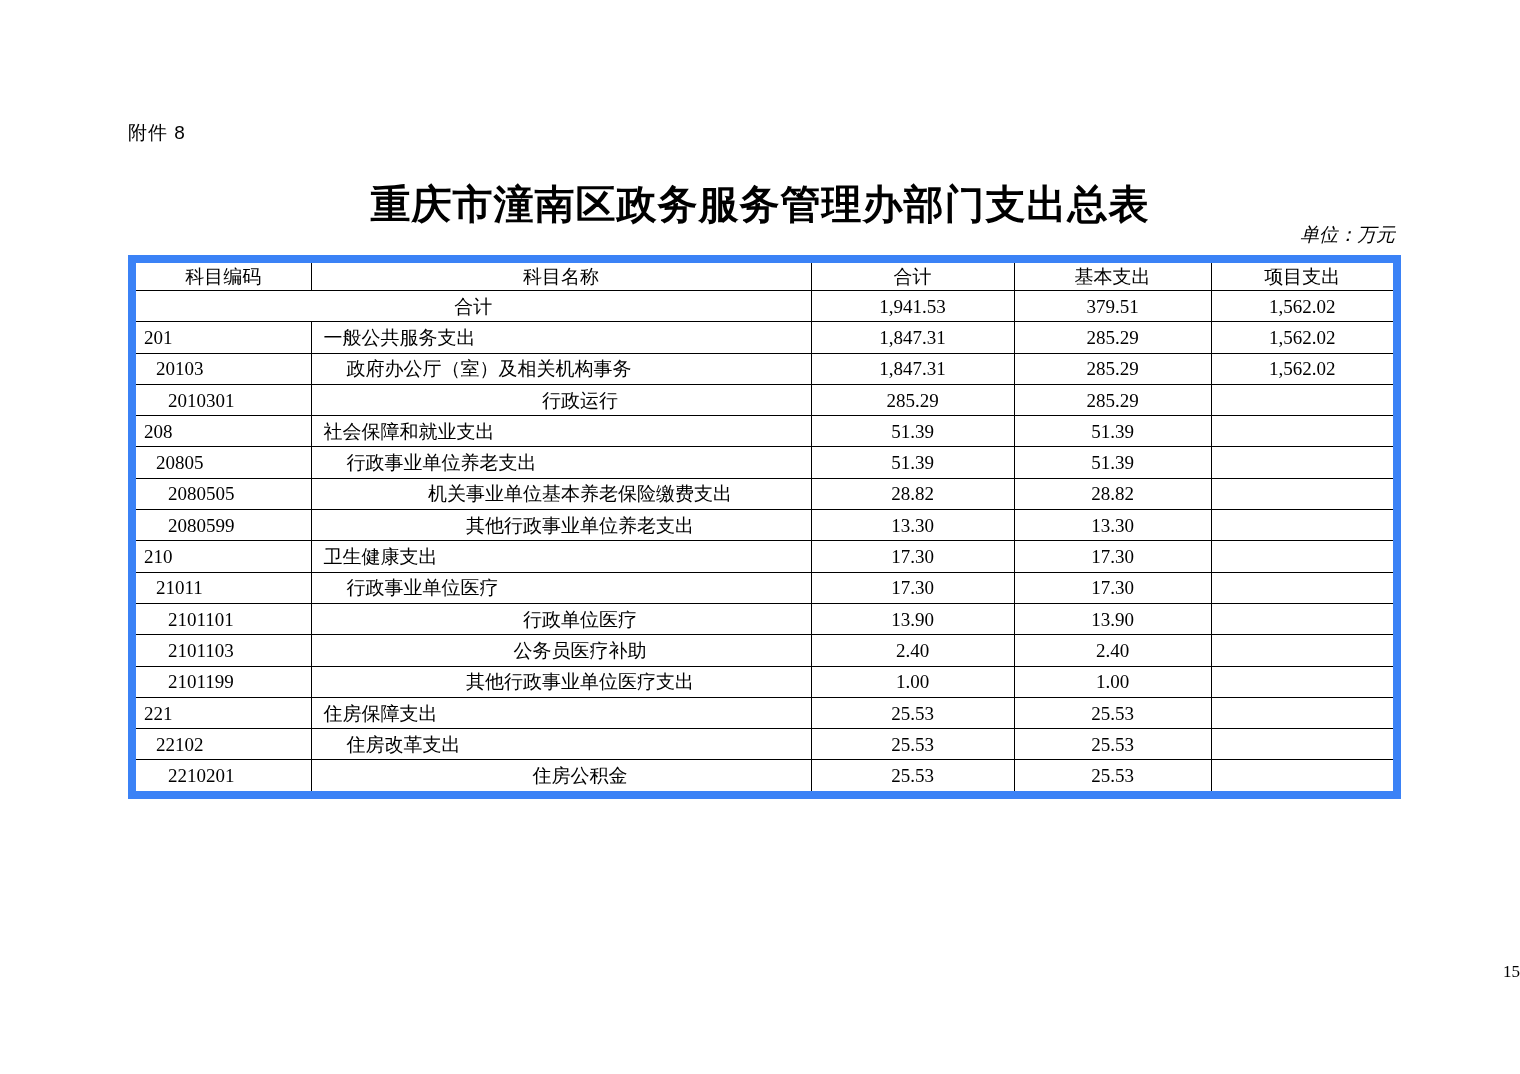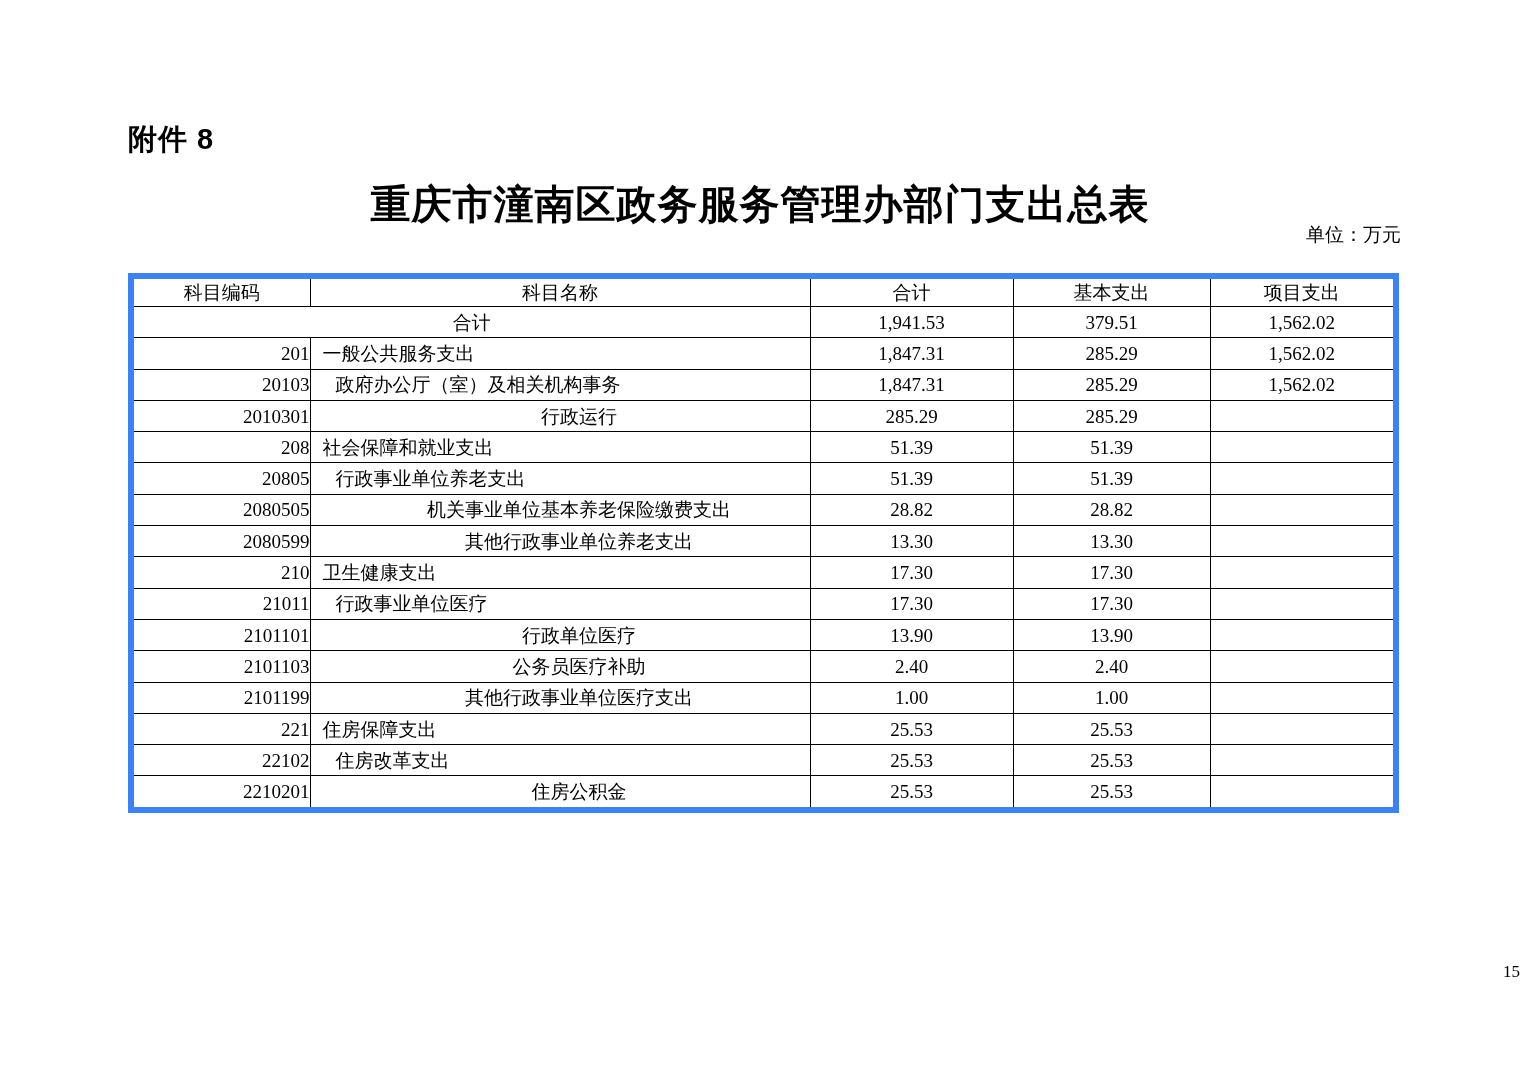--- a/index.html
+++ b/index.html
@@ -4,53 +4,54 @@
 <style>
   html, body { margin:0; padding:0; }
   body {
     width:1520px; height:1074px; background:#ffffff; position:relative;
     font-family:"Liberation Serif","DejaVu Serif",serif; color:#000;
     overflow:hidden;
   }
   .attachment-label {
     position:absolute; left:128px; top:120px;
     font-family:"Liberation Sans","DejaVu Sans",sans-serif;
-    font-weight:bold; font-size:29px; letter-spacing:1px;
+    font-weight:normal; font-size:19px; letter-spacing:1px;
   }
   .doc-title {
     position:absolute; left:0; top:165px; width:100%;
     text-align:center; font-size:40px; font-weight:bold;
     font-family:"Liberation Serif","DejaVu Serif",serif;
     letter-spacing:1px;
     margin-top:12px;
   }
   .unit-note {
-    position:absolute; top:222px; right:119px;
+    position:absolute; top:222px; right:125px;
     font-size:19px;
+    font-style:italic;
   }
   table.budget {
-    position:absolute; left:128px; top:273px; width:1265px;
+    position:absolute; left:128px; top:255px; width:1265px;
     border-collapse:collapse; table-layout:fixed;
-    border:6px solid #3b82f6;
+    border:8px solid #3b82f6;
   }
   table.budget th, table.budget td {
     border:1px solid #000; font-size:19px; font-weight:normal;
     padding:0; height:30.3px; overflow:hidden; white-space:nowrap;
     vertical-align:middle; line-height:1;
   }
   table.budget tr.header-row th { height:27px; text-align:center; }
   td.cell-center { text-align:center; }
   td.cell-num { text-align:center; padding-right:12px; }
-  td.cell-code { text-align:right; padding-left:8px; }
+  td.cell-code { text-align:left; padding-left:8px; }
   td.cell-name { text-align:left; padding-left:12px; }
   td.cell-code.indent-1 { padding-left:8px; }
   td.cell-code.indent-2 { padding-left:20px; }
   td.cell-code.indent-3 { padding-left:32px; }
   td.cell-name.indent-1 { padding-left:12px; }
-  td.cell-name.indent-2 { padding-left:25px; }
+  td.cell-name.indent-2 { padding-left:35px; }
   td.cell-name.indent-3 { padding-left:38px;text-align:center; }
   .page-number {
     position:absolute; top:962px; left:0; width:100%;
     text-align:right; font-size:17px;
   }
 </style>
 </head>
 <body>
 
 <div class="attachment-label">附件 8</div>

